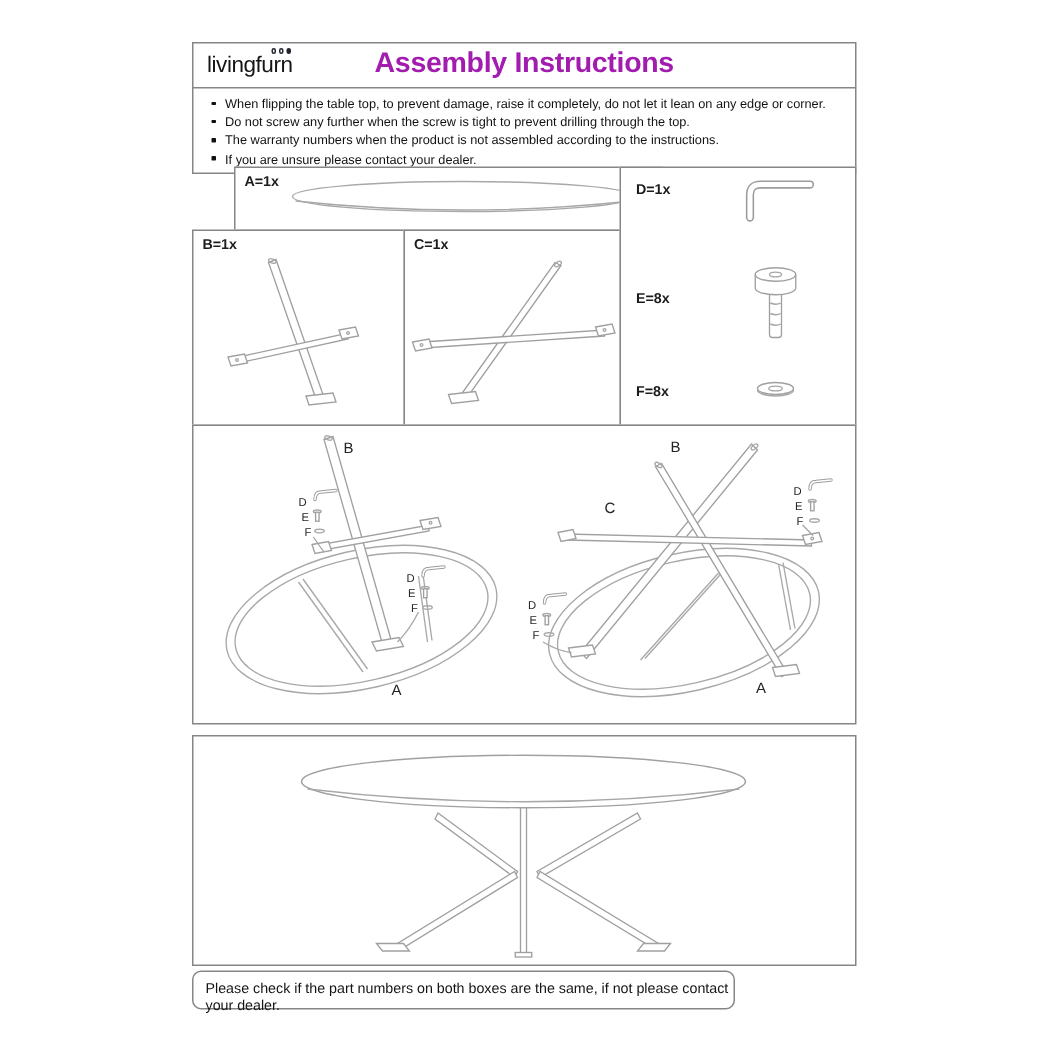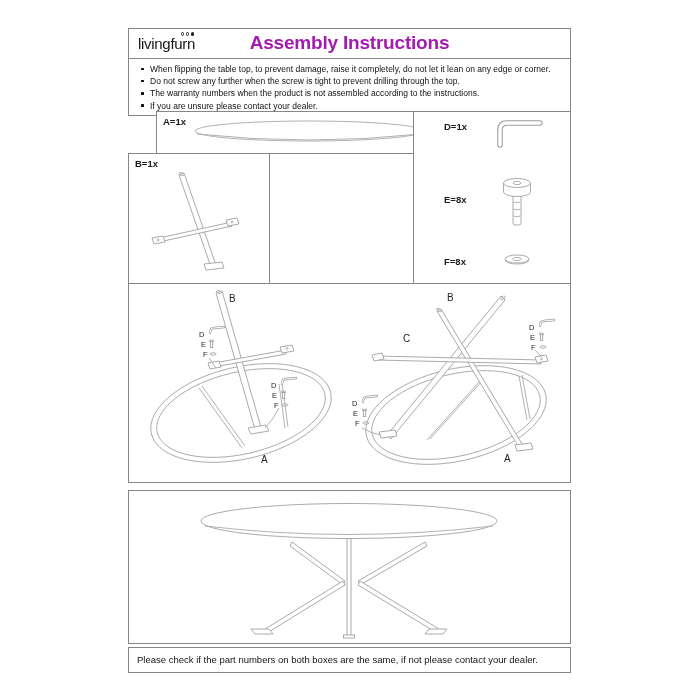--- a/index.html
+++ b/index.html
@@ -21,24 +21,24 @@
   .warn{left:0;top:30px;width:443px;height:58px;}
   .warn ul{margin:4px 0 0 0;padding:0 6px 0 21px;list-style:none;}
   .warn li{position:relative;font-size:8.5px;line-height:12.2px;color:#111;font-weight:500;}
   .warn li::before{content:"";position:absolute;left:-9px;top:4.5px;width:2.6px;height:2.6px;background:#111;border-radius:0.5px;}
   
   .part-label{position:absolute;left:6px;top:4px;font-size:9.5px;font-weight:600;color:#1c1c1c;}
   .boxA{left:0;top:83px;width:286px;height:43px;margin-left:28px;}
   .boxB{left:0;top:125px;width:142px;height:131px;}
   .boxC{left:141px;top:125px;width:145px;height:131px;}
   .boxDEF{left:285px;top:83px;width:158px;height:173px;}
-  .def-label{position:absolute;left:30px;font-size:9.5px;font-weight:600;color:#1c1c1c;}
+  .def-label{position:absolute;left:10px;font-size:9.5px;font-weight:600;color:#1c1c1c;}
   .assy{left:0;top:255px;width:443px;height:200px;}
   .final{left:0;top:462px;width:443px;height:154px;}
-  .foot{left:0;top:619px;width:443px;height:26px;}
+  .foot{left:0;top:619px;width:362px;height:26px;border-radius:6px;}
   .foot .note{position:absolute;left:8px;top:6px;font-size:9.5px;color:#141414;font-weight:500;}
   svg{position:absolute;left:0;top:0;}
   svg text{font-family:"Liberation Sans", sans-serif;}
   .ln{fill:none;stroke:#a8a8a8;stroke-width:0.9;}
   .lp{fill:#ffffff;stroke:#a0a0a0;stroke-width:0.9;}
   .tubeO{fill:none;stroke:#9c9c9c;stroke-width:5.5;stroke-linecap:round;stroke-linejoin:round;}
   .tubeI{fill:none;stroke:#ffffff;stroke-width:3.4;stroke-linecap:round;stroke-linejoin:round;}
   .mtubeO{fill:none;stroke:#9c9c9c;stroke-width:2.3;stroke-linecap:round;stroke-linejoin:round;}
   .mtubeI{fill:none;stroke:#ffffff;stroke-width:1.1;stroke-linecap:round;stroke-linejoin:round;}
   .lbl{font-size:10px;fill:#232323;}
@@ -85,20 +85,33 @@
       <ellipse cx="52.5" cy="20" rx="2.6" ry="1.3" class="ln" transform="rotate(18 52.5 20)"></ellipse>
       <polygon points="75,110 93,108 95,114 77,116" class="lp"></polygon>
       <polygon points="30,88 30,84 103,68 103,72" class="lp"></polygon>
       <polygon points="23,84 34,82 36,88 25,90" class="lp"></polygon>
       <circle cx="29" cy="86" r="0.9" class="ln"></circle>
       <polygon points="97,66 108,64 110,70 99,72" class="lp"></polygon>
       <circle cx="103" cy="68" r="0.9" class="ln"></circle>
     </svg>
   </div>
 
+  <div class="box boxC">
+    <span class="part-label">C=1x</span>
+    <svg width="143" height="129" viewBox="0 0 143 129">
+      <polygon points="104,23 100,21 36,111 40,113" class="lp"></polygon>
+      <ellipse cx="102" cy="22" rx="2.6" ry="1.3" class="ln" transform="rotate(-35 102 22)"></ellipse>
+      <polygon points="29,109 47,107 49,113 31,115" class="lp"></polygon>
+      <polygon points="12,78 12,74 133,66 133,70" class="lp"></polygon>
+      <polygon points="5,74 16,72 18,78 7,80" class="lp"></polygon>
+      <circle cx="11" cy="76" r="0.9" class="ln"></circle>
+      <polygon points="127,64 138,62 140,68 129,70" class="lp"></polygon>
+      <circle cx="133" cy="66" r="0.9" class="ln"></circle>
+    </svg>
+  </div>
 
   <div class="box boxDEF">
     <span class="def-label" style="top:9px">D=1x</span>
     <span class="def-label" style="top:82px">E=8x</span>
     <span class="def-label" style="top:144px">F=8x</span>
     <svg width="156" height="171" viewBox="0 0 156 171">
       <g>
         <path d="M86,33 L86,18 Q86,11 93,11 L126,11" class="tubeO"></path>
         <path d="M86,33 L86,18 Q86,11 93,11 L126,11" class="tubeI"></path>
       </g>

